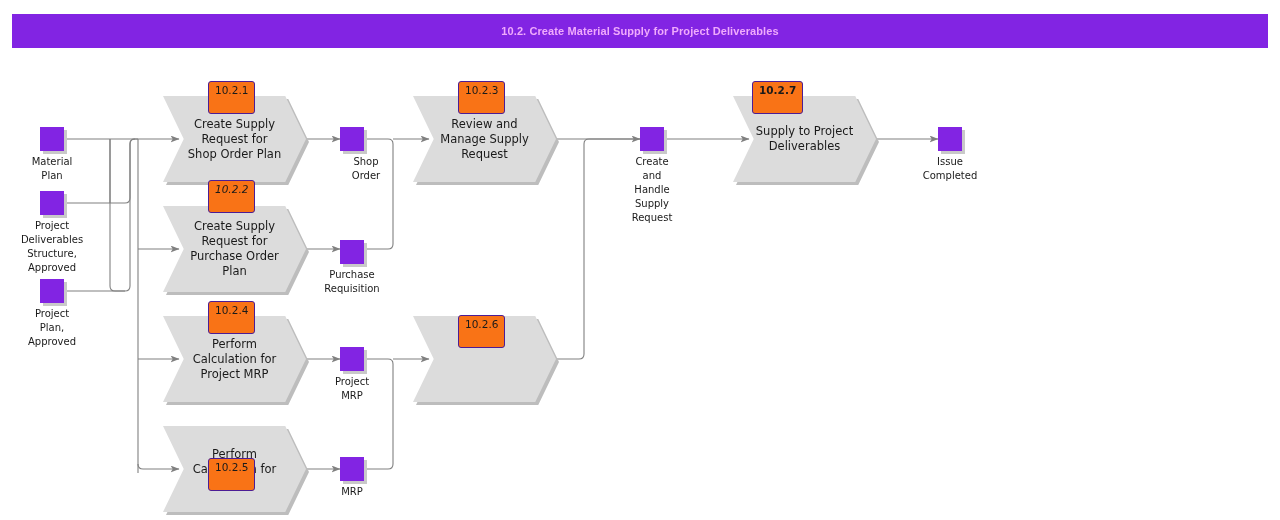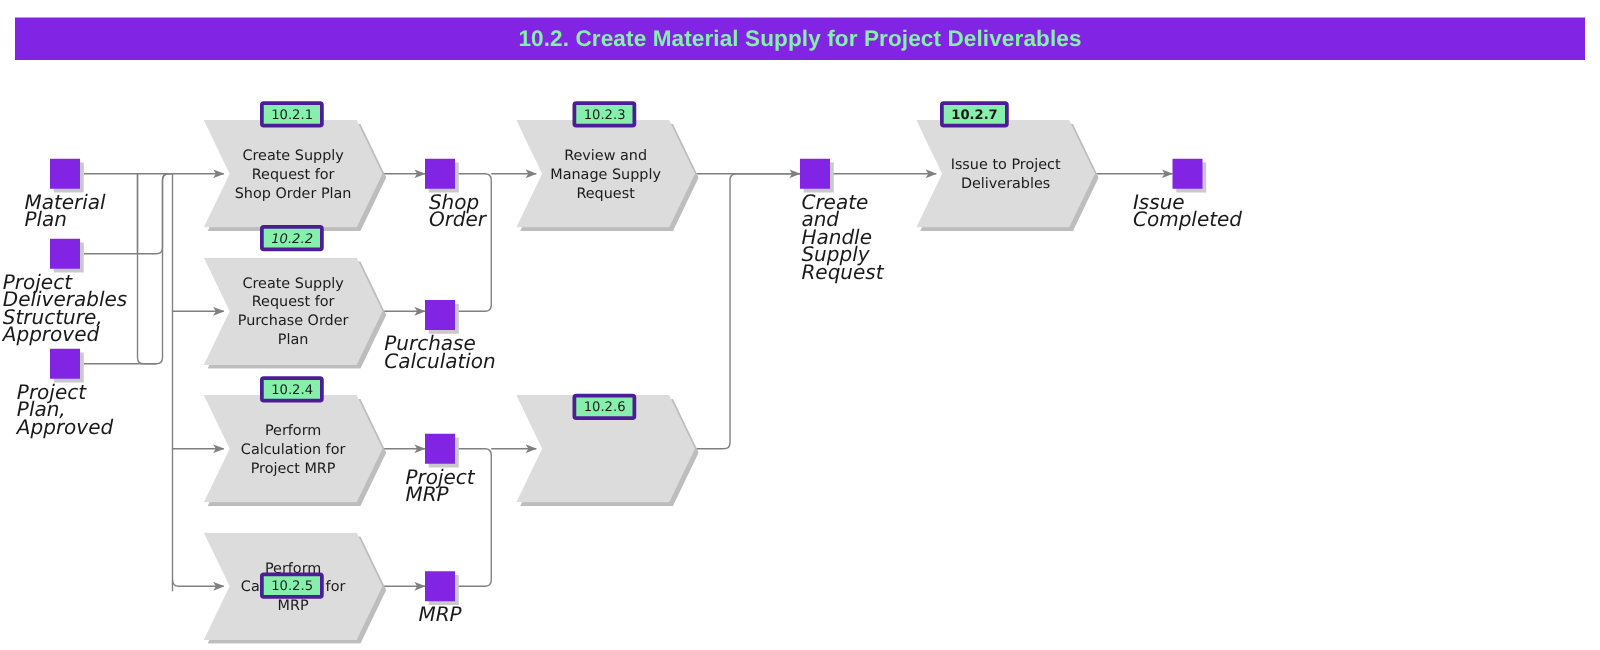--- a/index.html
+++ b/index.html
@@ -21,22 +21,22 @@
     left: 12px;
     top: 14px;
     width: 1256px;
     height: 34px;
     background: #8224e3;
     display: flex;
     align-items: center;
     justify-content: center;
   }
   .title-bar .title-text {
-    color: #86efac;
-    font-size: 18px;
+    color: #f0abfc;
+    font-size: 11px;
     font-weight: bold;
     font-family: "Liberation Sans", sans-serif;
     letter-spacing: 0.1px;
   }
 
   
   #wire-layer {
     position: absolute;
     left: 0;
     top: 0;
@@ -78,27 +78,27 @@
     font-size: 11.5px;
     line-height: 15px;
     color: #1a1a1a;
     font-family: "DejaVu Sans", sans-serif;
     white-space: pre-line;
   }
 
   
   .step-badge {
     position: absolute;
-    background: #86efac;
-    border: 3px solid #4c1d95;
+    background: #f97316;
+    border: 1px solid #4c1d95;
     border-radius: 3px;
     font-size: 10.5px;
     line-height: 13px;
     color: #1a1a1a;
-    padding: 2px 6px 0 6px;
+    padding: 2px 6px 16px 6px;
     font-family: "DejaVu Sans", sans-serif;
     white-space: nowrap;
   }
 
   
   .state {
     position: absolute;
   }
   .state .sq-shadow,
   .state .sq-body {
@@ -113,27 +113,26 @@
     transform: translate(3px, 3px);
   }
   .state .sq-body {
     background: #8224e3;
   }
   .state .state-label {
     position: absolute;
     top: 28px;
     left: 50%;
     transform: translateX(-50%);
-    text-align: left;
-    font-size: 16px;
+    text-align: center;
+    font-size: 10px;
     line-height: 14px;
     color: #1a1a1a;
     font-family: "DejaVu Sans", sans-serif;
     white-space: pre-line;
-    font-style: italic;
   }
 </style>
 </head>
 <body>
 
 <div class="title-bar">
   <span class="title-text">10.2. Create Material Supply for Project Deliverables</span>
 </div>
 
 <svg id="wire-layer" viewBox="0 0 1280 520" xmlns="http://www.w3.org/2000/svg">
@@ -235,21 +234,21 @@
 
 <div class="activity" style="left:413px; top:316px; width:143px; height:86px;">
   <div class="chev-shadow"></div>
   <div class="chev-body"></div>
 </div>
 <div class="step-badge" style="left:458px; top:315px;">10.2.6</div>
 
 <div class="activity" style="left:733px; top:96px; width:143px; height:86px;">
   <div class="chev-shadow"></div>
   <div class="chev-body"></div>
-  <div class="chev-label">Issue to Project
+  <div class="chev-label">Supply to Project
 Deliverables</div>
 </div>
 <div class="step-badge" style="left:752px; top:81px;font-weight:bold;">10.2.7</div>
 
 <div class="state" style="left:40px; top:127px; width:24px; height:24px;">
   <div class="sq-shadow"></div>
   <div class="sq-body"></div>
   <div class="state-label">Material
 Plan</div>
 </div>
@@ -274,36 +273,36 @@
 <div class="state" style="left:340px; top:127px; width:24px; height:24px;padding-left:28px;">
   <div class="sq-shadow"></div>
   <div class="sq-body"></div>
   <div class="state-label">Shop Order</div>
 </div>
 
 <div class="state" style="left:340px; top:240px; width:24px; height:24px;">
   <div class="sq-shadow"></div>
   <div class="sq-body"></div>
   <div class="state-label">Purchase
-Calculation</div>
+Requisition</div>
 </div>
 
 <div class="state" style="left:340px; top:347px; width:24px; height:24px;">
   <div class="sq-shadow"></div>
   <div class="sq-body"></div>
   <div class="state-label">Project MRP</div>
 </div>
 
 <div class="state" style="left:340px; top:457px; width:24px; height:24px;">
   <div class="sq-shadow"></div>
   <div class="sq-body"></div>
   <div class="state-label">MRP</div>
 </div>
 
-<div class="state" style="left:640px; top:127px; width:24px; height:24px;padding-left:44px;">
+<div class="state" style="left:640px; top:127px; width:24px; height:24px;">
   <div class="sq-shadow"></div>
   <div class="sq-body"></div>
   <div class="state-label">Create and
 Handle
 Supply
 Request</div>
 </div>
 
 <div class="state" style="left:938px; top:127px; width:24px; height:40px;">
   <div class="sq-shadow"></div>

